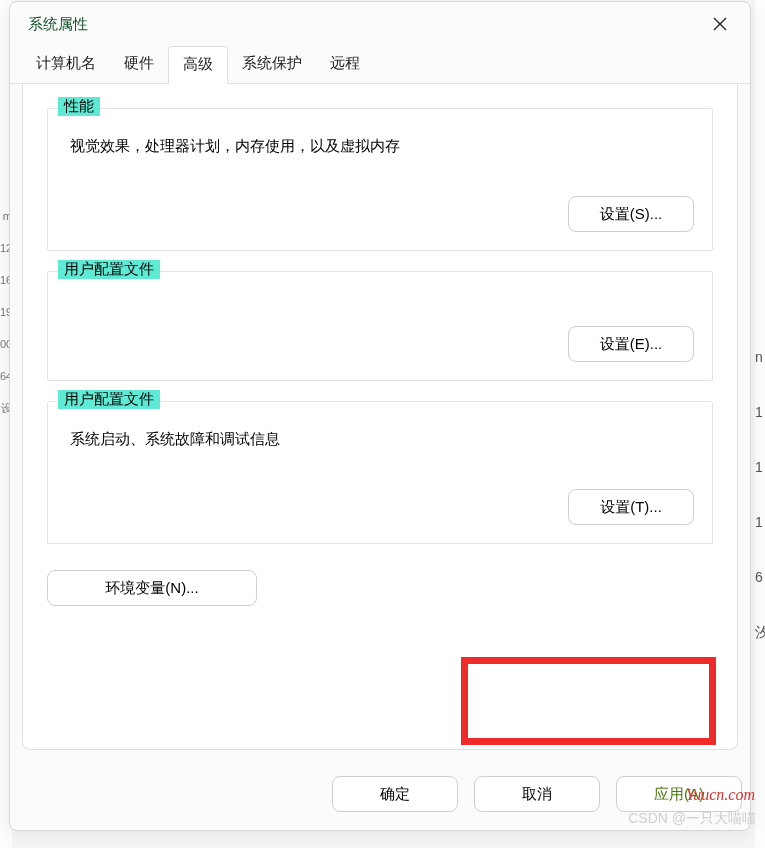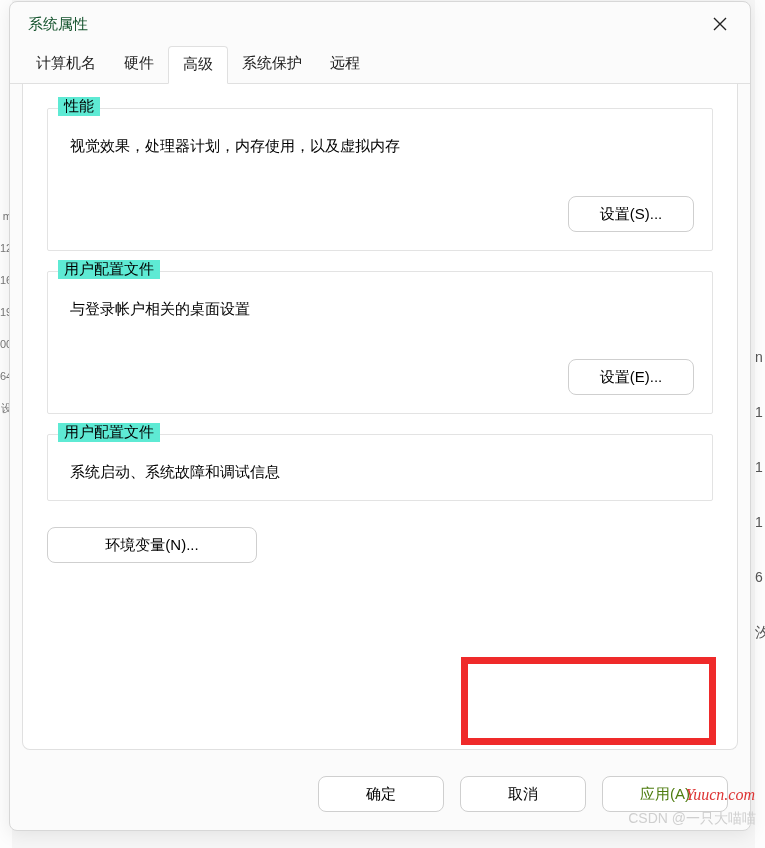--- a/index.html
+++ b/index.html
@@ -125,21 +125,21 @@
     left: 451px;
     width: 255px;
     top: 655px;
     height: 88px;
     pointer-events: none;
   }
   .footer {
     display: flex;
     justify-content: flex-end;
     gap: 16px;
-    padding: 14px 22px 18px 0;
+    padding: 14px 8px 18px 0;
   }
   .footer .btn { min-width: 126px; }
   .footer .btn.disabled { color: #4d7c0f; }
   .csdn-mark {
     position: absolute;
     right: 9px; bottom: 20px;
     color: #cfcfcf;
     font-size: 14px;
     pointer-events: none;
   }
@@ -197,29 +197,31 @@
     <div class="group">
       <div class="group-title">性能</div>
       <div class="group-desc">视觉效果，处理器计划，内存使用，以及虚拟内存</div>
       <div class="btn-row">
         <button class="btn">设置(S)...</button>
       </div>
     </div>
 
     <div class="group">
       <div class="group-title">用户配置文件</div>
-      <div class="group-desc">与登录帐户相关的桌面设置</div>
       <div class="btn-row">
         <button class="btn">设置(E)...</button>
       </div>
     </div>
 
     <div class="group">
       <div class="group-title">用户配置文件</div>
       <div class="group-desc">系统启动、系统故障和调试信息</div>
+      <div class="btn-row">
+        <button class="btn">设置(T)...</button>
+      </div>
     </div>
 
     <div class="btn-row-solo" style="margin-top:26px; margin-right:2px;">
       <button class="btn" style="min-width:210px;">环境变量(N)...</button>
     </div>
 
   </div>
 
   <div class="footer">
     <button class="btn">确定</button>

